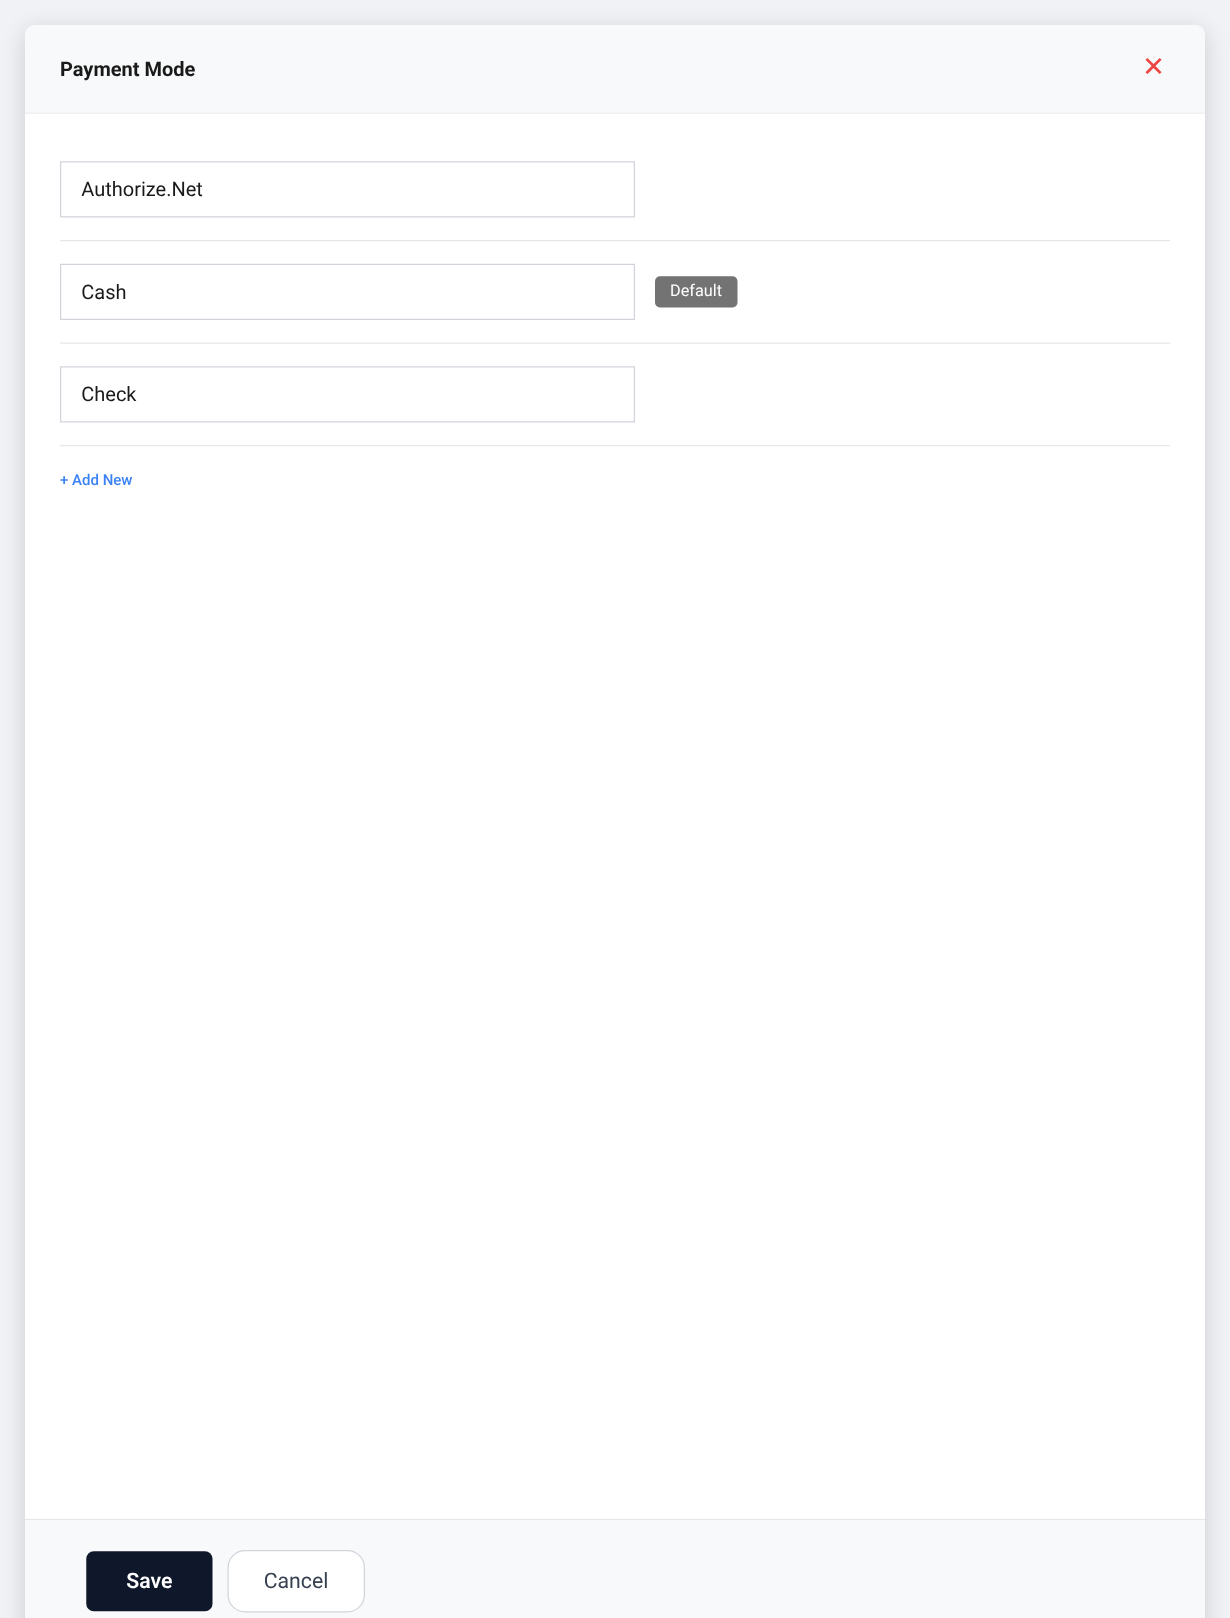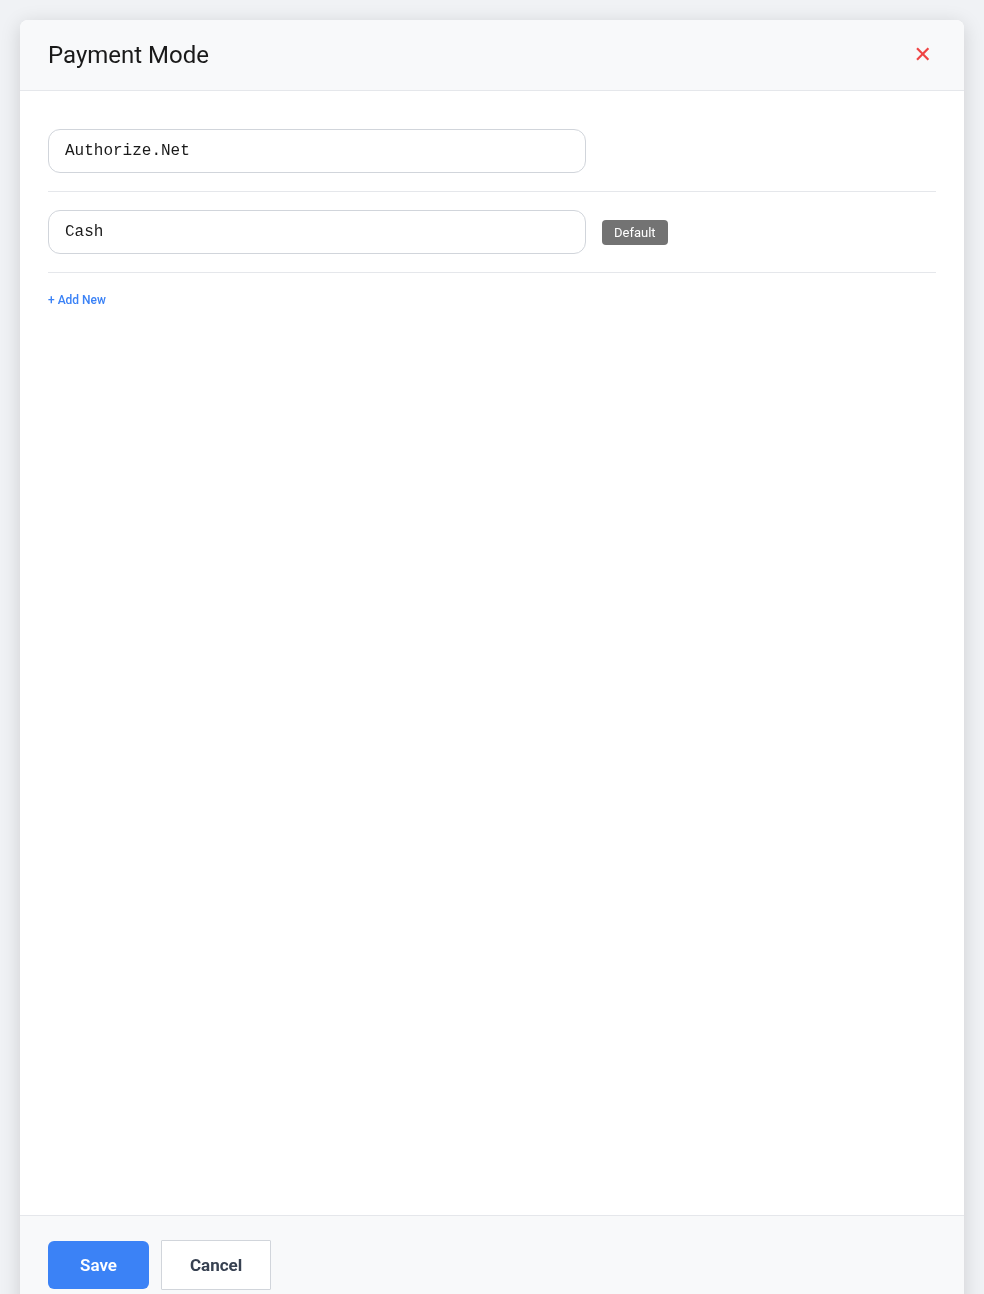--- a/index.html
+++ b/index.html
@@ -32,22 +32,22 @@
       display: flex;
       justify-content: space-between;
       align-items: center;
       padding: 20px 28px;
       border-bottom: 1px solid #e5e7eb;
       background: #f8f9fa;
       border-radius: 8px 8px 0 0;
     }
 
     .modal-title {
-      font-size: 24px;
-      font-weight: 400;
+      font-size: 16px;
+      font-weight: 700;
       color: #1a1a1a;
     }
 
     .close-btn {
       background: none;
       border: none;
       cursor: pointer;
       color: #ef4444;
       font-size: 22px;
       padding: 4px;
@@ -61,29 +61,28 @@
 
     .payment-row {
       display: flex;
       align-items: center;
       padding: 18px 0;
       border-bottom: 1px solid #e5e7eb;
       gap: 16px;
     }
 
     .payment-input {
-      width: 538px;
+      width: 460px;
       padding: 12px 16px;
       border: 1px solid #d1d5db;
-      border-radius: 12px;
+      border-radius: 0;
       font-size: 16px;
       color: #1a1a1a;
       background: #fff;
       outline: none;
-      font-family: Liberation Mono, monospace;
     }
 
     .badge-default {
       background: #737373;
       color: #ffffff;
       font-size: 13px;
       font-weight: 400;
       padding: 5px 12px;
       border-radius: 4px;
     }
@@ -123,38 +122,39 @@
       padding: 24px 28px;
       display: flex;
       gap: 12px;
       align-items: center;
       border-top: 1px solid #e5e7eb;
       background: #f8f9fa;
       border-radius: 0 0 8px 8px;
     }
 
     .save-btn {
-      background: #3b82f6;
+      background: #0f172a;
       color: #ffffff;
       border: none;
       border-radius: 6px;
       padding: 14px 32px;
       font-size: 17px;
       font-weight: 600;
       cursor: pointer;
+      margin-left: 21px;
     }
 
     .cancel-btn {
       background: #ffffff;
       color: #374151;
       border: 1px solid #d1d5db;
-      border-radius: 1px;
+      border-radius: 14px;
       padding: 14px 28px;
       font-size: 17px;
-      font-weight: 700;
+      font-weight: 400;
       cursor: pointer;
     }
   </style>
 </head>
 <body>
 
 <div class="modal">
   <div class="modal-header">
     <span class="modal-title">Payment Mode</span>
     <button class="close-btn">✕</button>
@@ -171,20 +171,23 @@
 
     
 
     
     <div class="payment-row">
       <input class="payment-input" type="text" value="Cash" style="">
       <span class="badge-default">Default</span>
     </div>
 
     
+    <div class="payment-row">
+      <input class="payment-input" type="text" value="Check" style="">
+    </div>
 
     
 
     
 
     
 
     <a class="add-new-link">+ Add New</a>
   </div>
 

